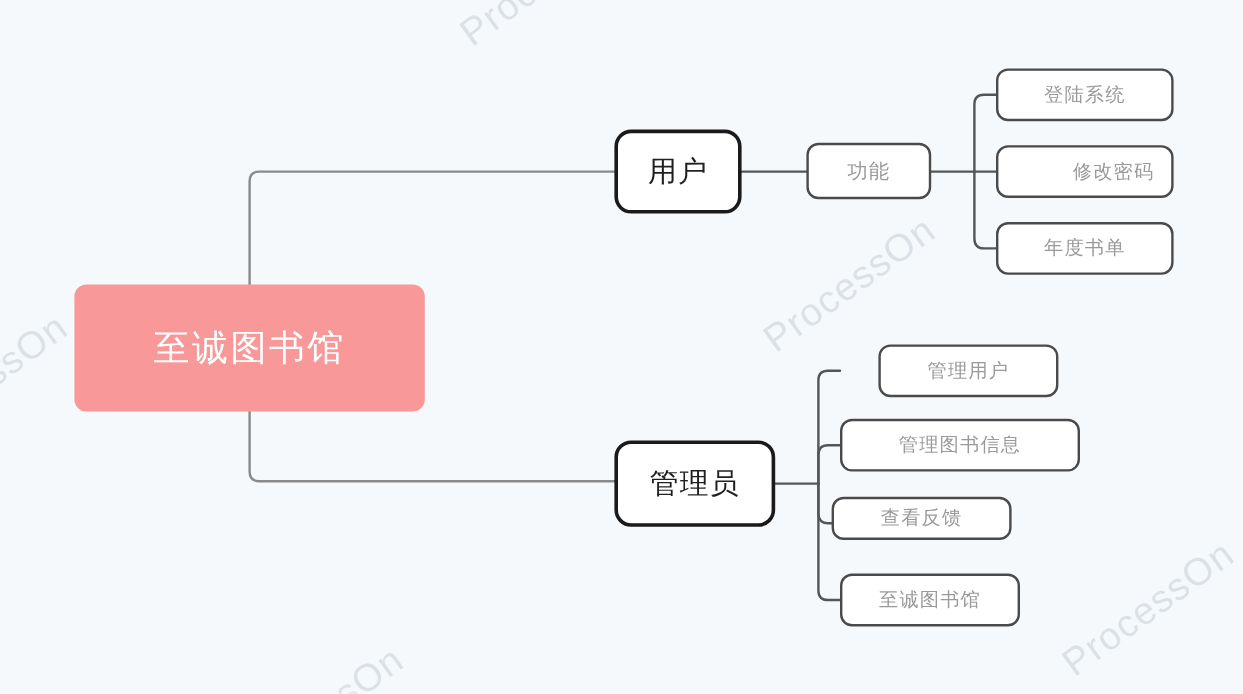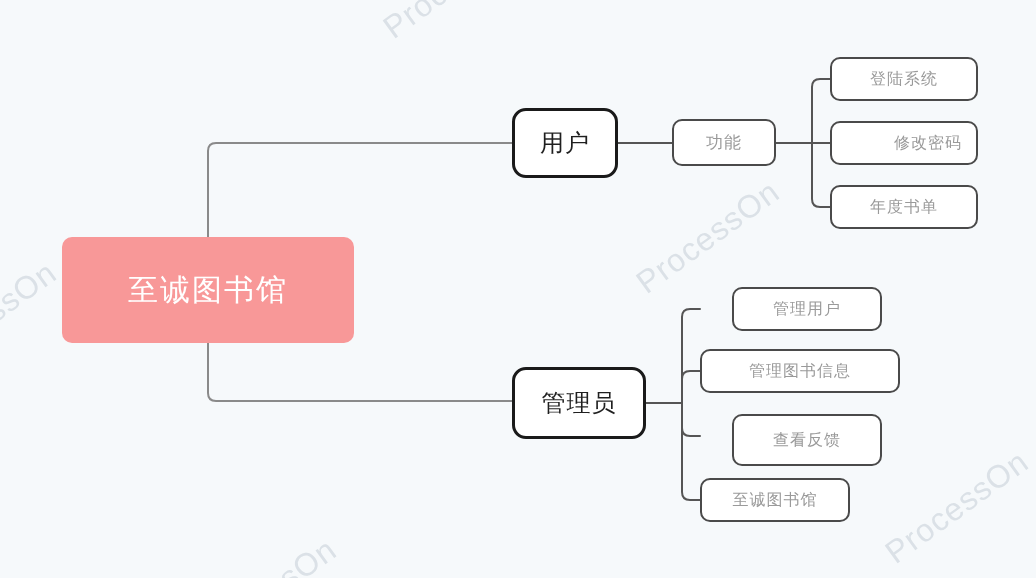--- a/index.html
+++ b/index.html
@@ -70,21 +70,21 @@
   
   #root   { left:62px;  top:237px; width:292px; height:106px; }
   #user   { left:512px; top:108px; width:106px; height:70px;  }
   #admin  { left:512px; top:367px; width:134px; height:72px;  }
   #func   { left:672px; top:119px; width:104px; height:47px; font-size:17px; }
   #uc1    { left:830px; top:57px;  width:148px; height:44px; }
   #uc2    { left:830px; top:121px; width:148px; height:44px;padding-left:48px; }
   #uc3    { left:830px; top:185px; width:148px; height:44px; }
   #ac1    { left:700px; top:287px; width:150px; height:44px;margin-left:32px; }
   #ac2    { left:700px; top:349px; width:200px; height:44px; }
-  #ac3    { left:732px; top:414px; width:150px; height:52px; }
+  #ac3    { left:693px; top:414px; width:150px; height:36px; }
   #ac4    { left:700px; top:478px; width:150px; height:44px; }
   
   #wm1{ left:455px; top:-18px; }
   #wm2{ left:-15px; top:318px; }
   #wm3{ left:708px; top:237px; }
   #wm4{ left:265px; top:595px; }
   #wm5{ left:957px; top:507px; }
 </style>
 </head>
 <body>

